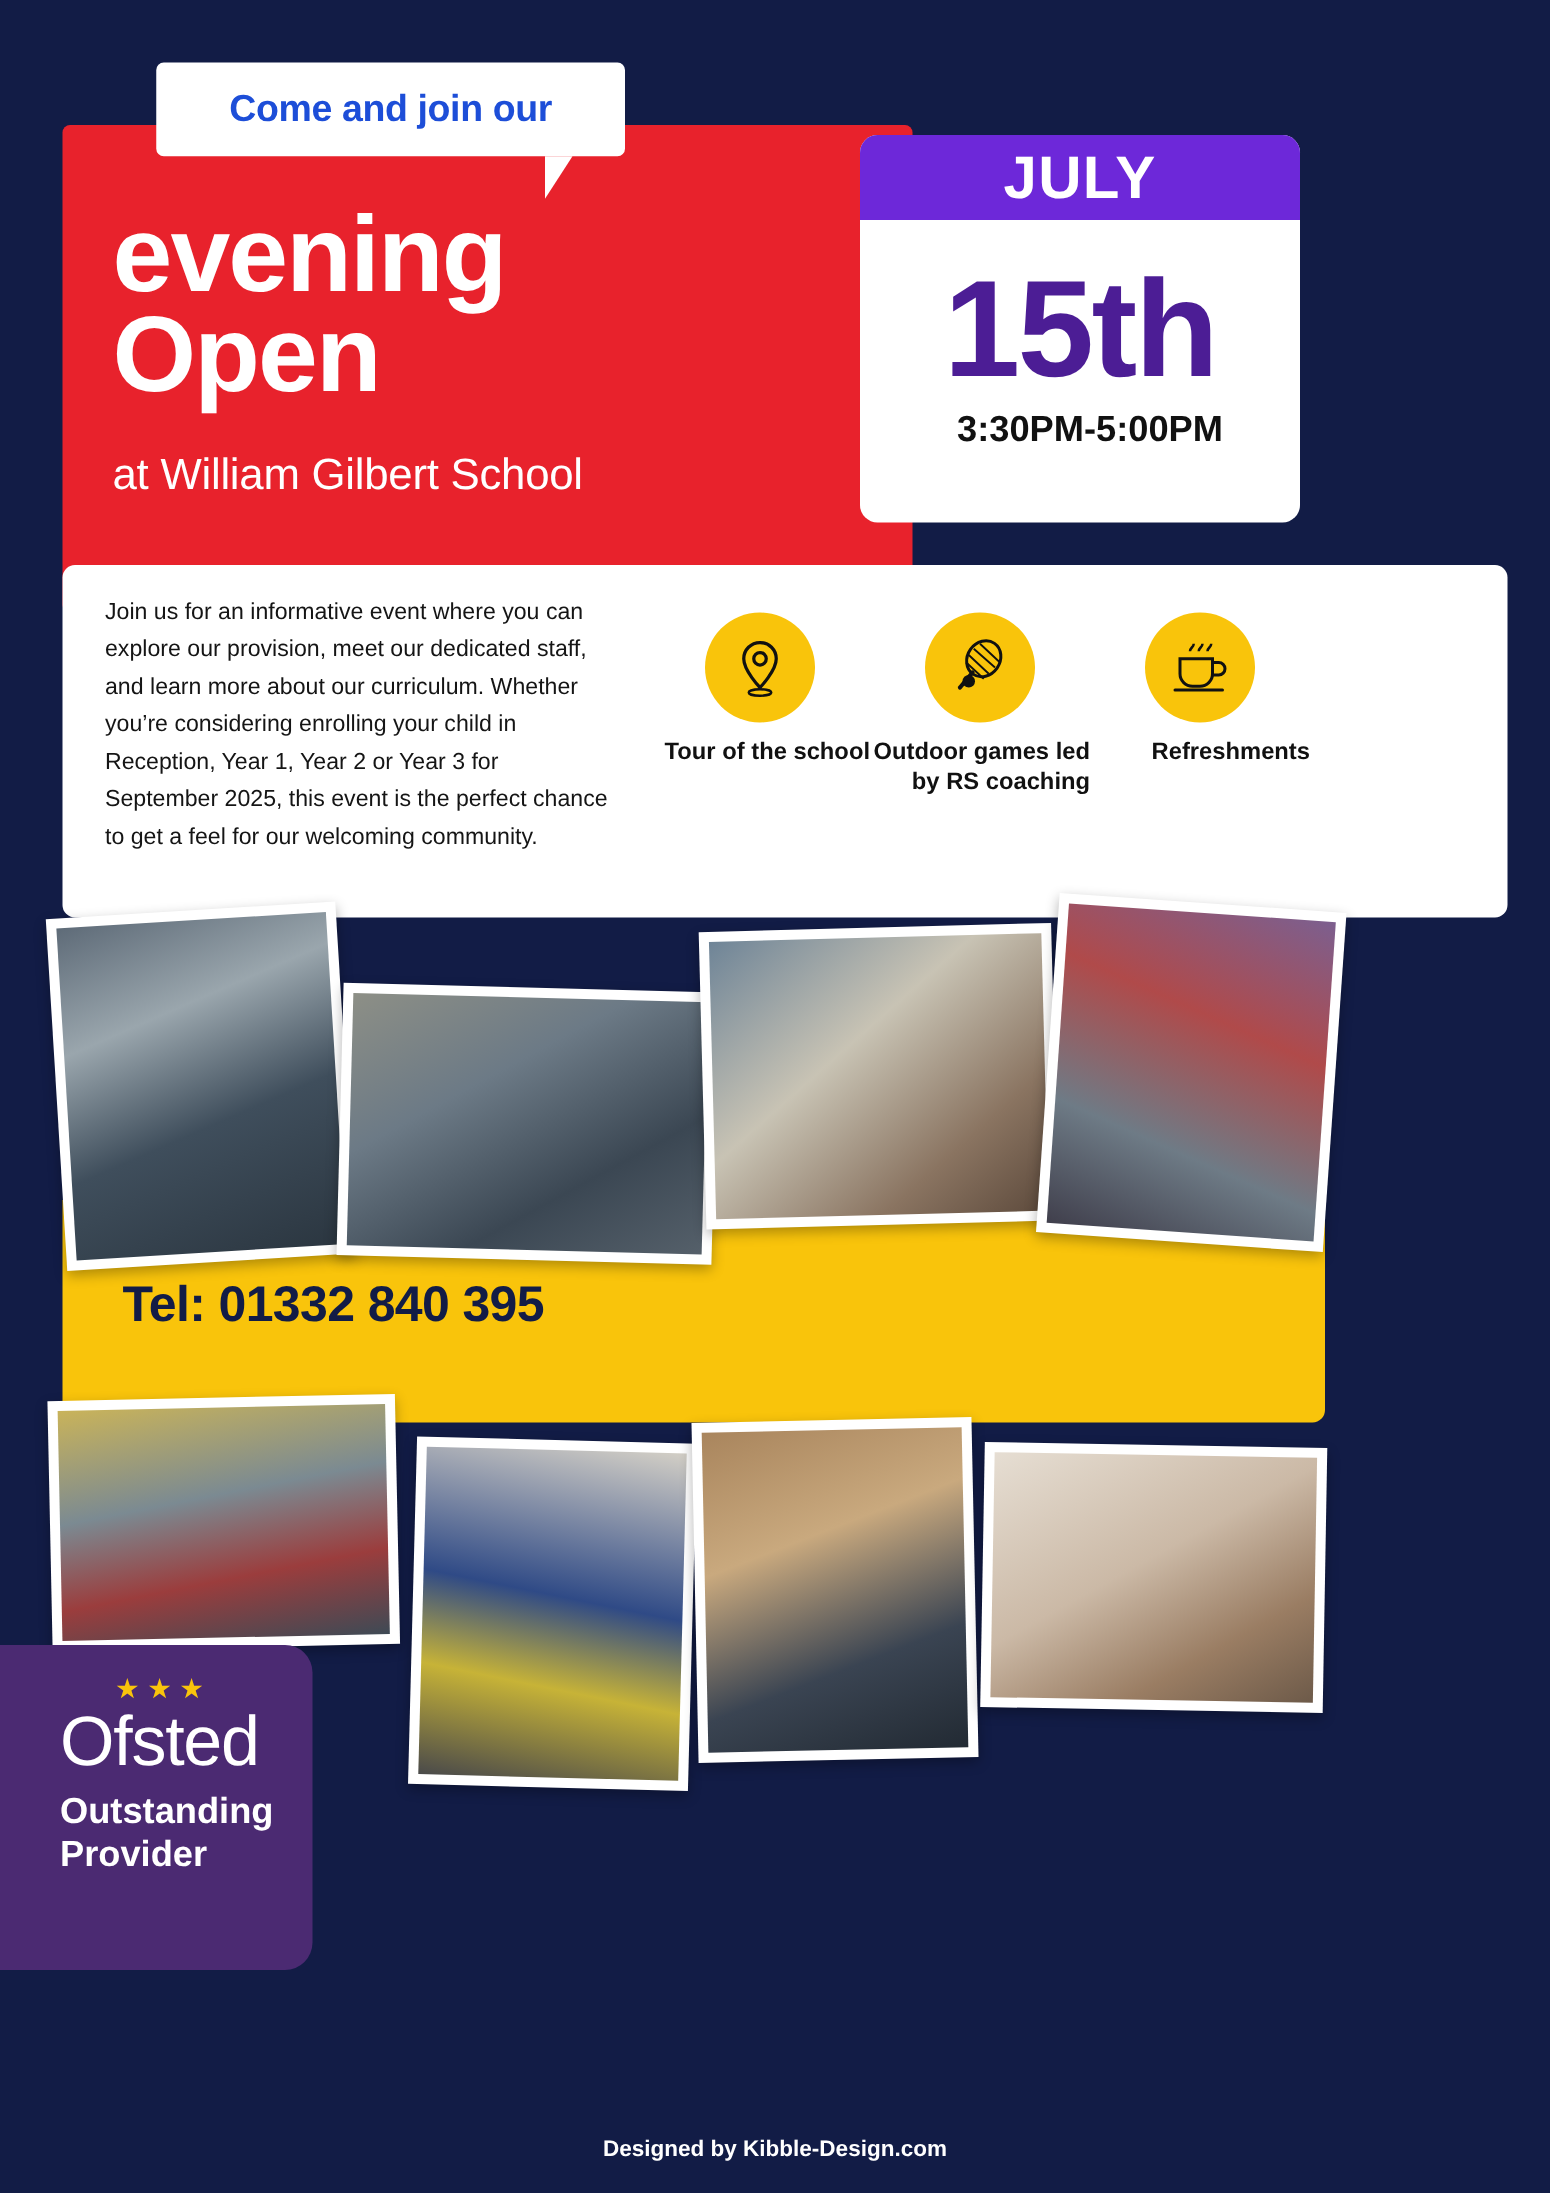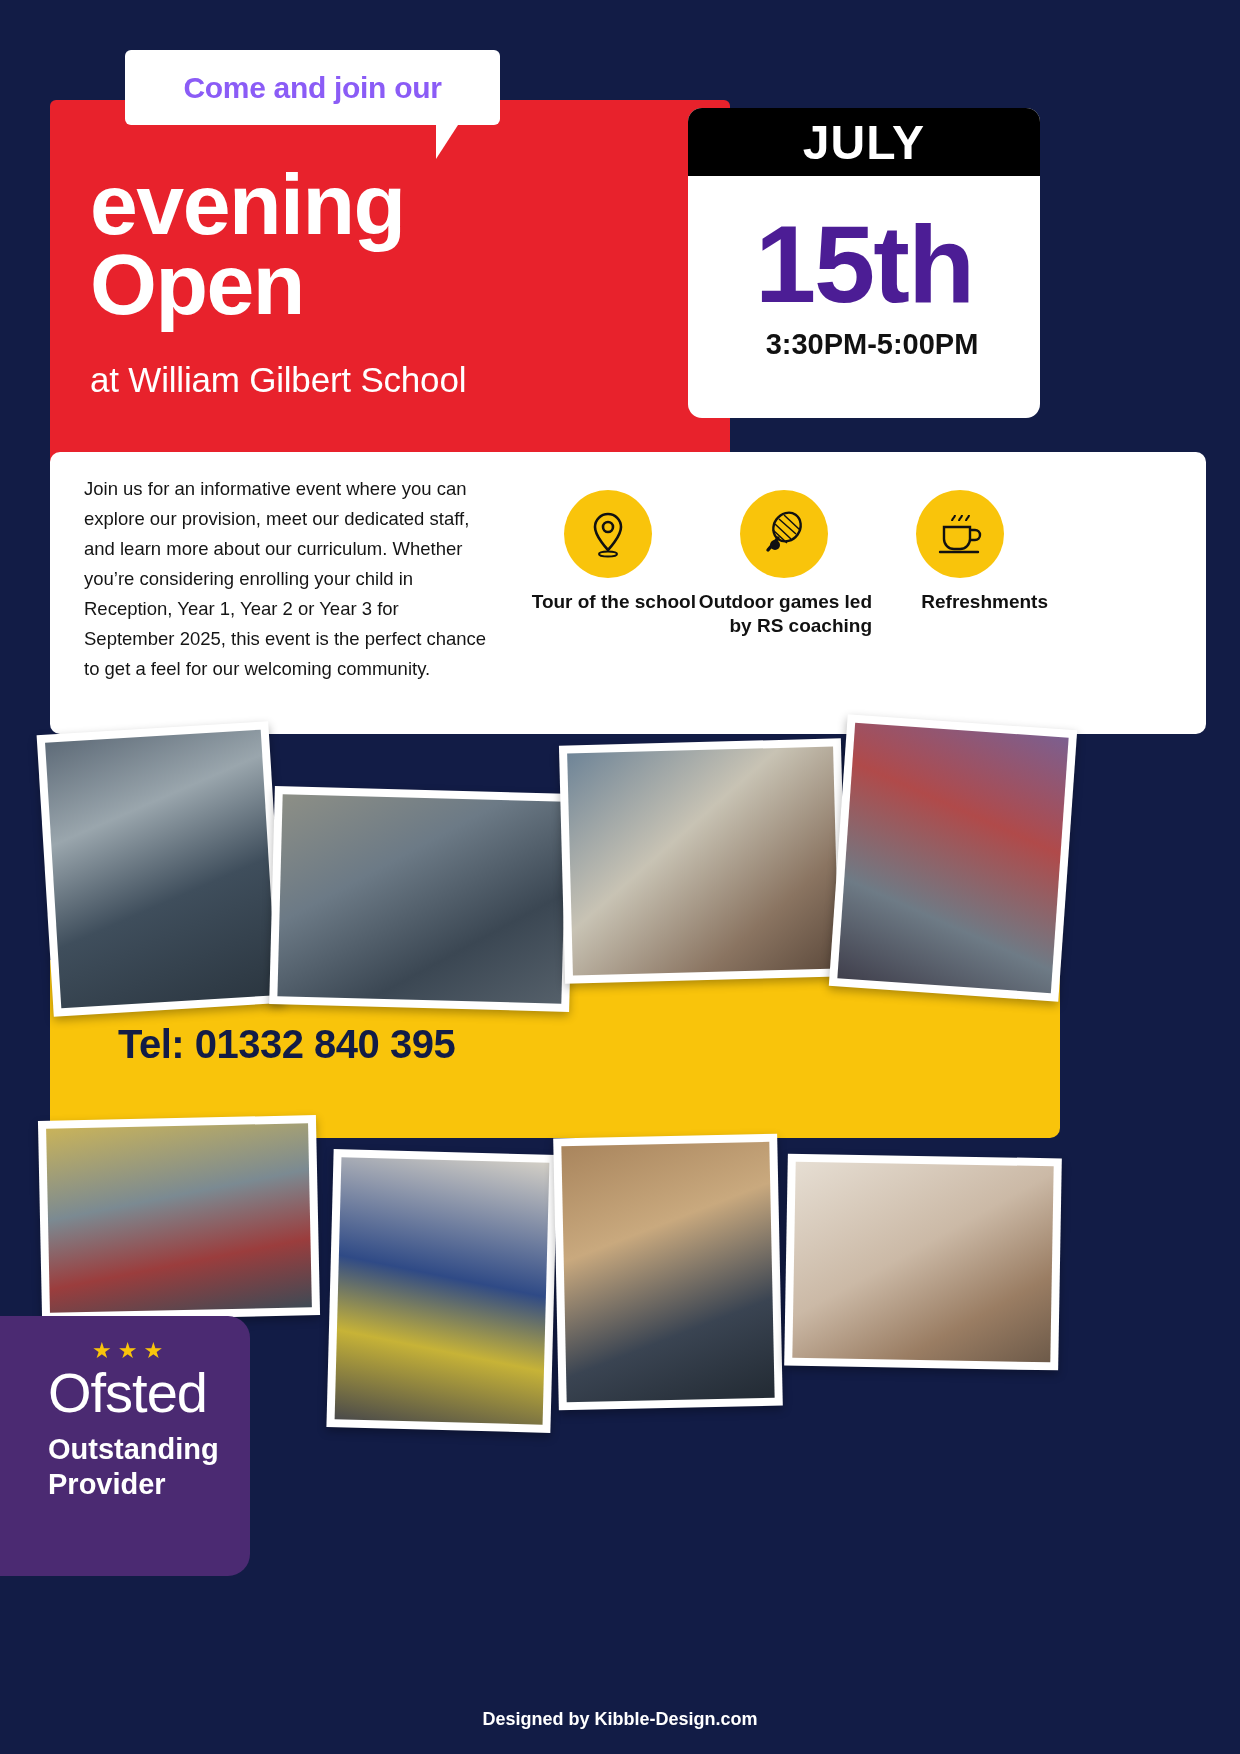--- a/index.html
+++ b/index.html
@@ -16,21 +16,21 @@
   .hero {
     position:absolute; left:50px; top:100px; width:680px; height:390px;
     background:#e8222c; border-radius:6px;
   }
   .speech {
     position:absolute; left:125px; top:50px; width:375px; height:75px;
     background:#ffffff; border-radius:6px;
     display:flex; align-items:center; justify-content:center;
   }
   .speech span {
-    font-size:30px; font-weight:bold; color:#8b5cf6; letter-spacing:-0.3px;
+    font-size:30px; font-weight:bold; color:#1d4ed8; letter-spacing:-0.3px;
   }
   .speech:after {
     content:""; position:absolute; right:42px; bottom:-34px;
     border-left:22px solid #ffffff;
     border-bottom:34px solid transparent;
   }
   .hero-title {
     position:absolute; left:90px; top:165px; width:620px;
     color:#ffffff; font-size:86px; font-weight:bold; line-height:0.93;
     letter-spacing:-1.5px;
@@ -39,21 +39,21 @@
     position:absolute; left:90px; top:360px; width:640px;
     color:#ffffff; font-size:35px; font-weight:300; letter-spacing:-0.2px;
   }
 
   
   .datecard {
     position:absolute; left:688px; top:108px; width:352px; height:310px;
     background:#ffffff; border-radius:14px; overflow:hidden;
   }
   .datecard-top {
-    height:68px; background:#000000;
+    height:68px; background:#6d28d9;
     display:flex; align-items:center; justify-content:center;
   }
   .datecard-top span {
     color:#ffffff; font-size:48px; font-weight:bold; letter-spacing:1px;
   }
   .datecard-day {
     text-align:center; font-size:110px; font-weight:bold; color:#4c1d95;
     line-height:1.05; margin-top:30px; letter-spacing:-2px;
   }
   .datecard-time {
@@ -79,21 +79,21 @@
   }
   .flabel { font-size:19px; font-weight:bold; color:#111111; line-height:1.25; }
 
   
   .yellowband {
     position:absolute; left:50px; top:960px; width:1010px; height:178px;
     background:#f9c40b; border-radius:0 0 10px 10px;
   }
   .tel {
     position:absolute; left:48px; top:62px;
-    font-size:40px; font-weight:bold; color:#121c46; letter-spacing:-0.5px;margin-left:20px;
+    font-size:40px; font-weight:bold; color:#121c46; letter-spacing:-0.5px;
   }
   .contact-lines {
     position:absolute; left:518px; top:66px;
     font-size:19.5px; font-weight:bold; color:#121c46; line-height:1.65;
   }
 
   
   .photo {
     position:absolute; background:#ffffff; padding:8px;
     box-shadow:0 4px 10px rgba(0,0,0,0.30);

